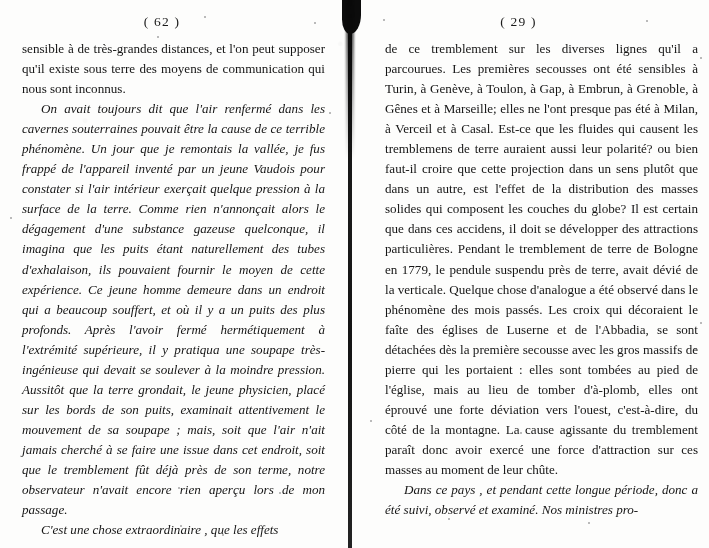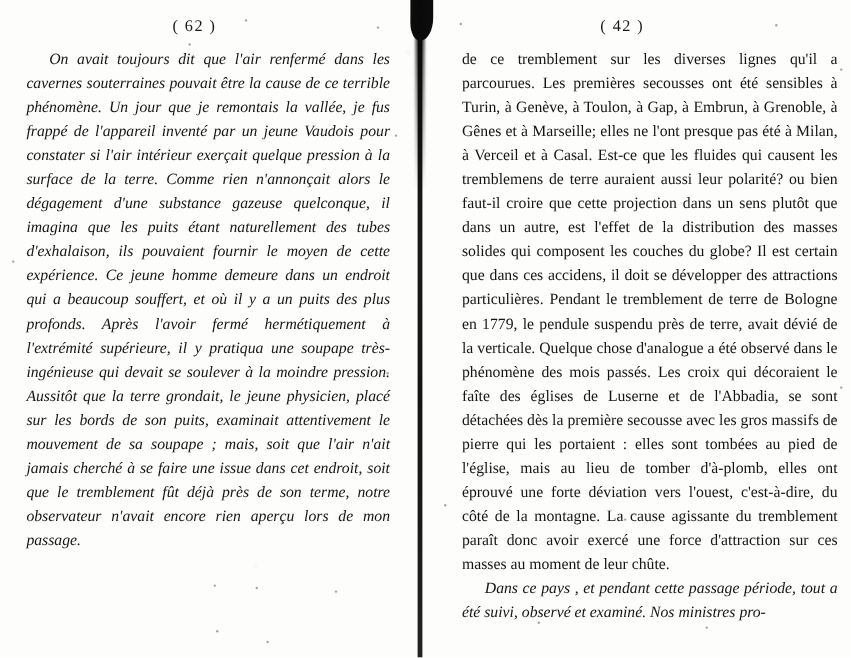--- a/index.html
+++ b/index.html
@@ -138,34 +138,36 @@
 </head>
 <body>
 
 <div class="scan-page">
 
   <div class="paper-grain"></div>
 
   <div class="leaf leaf-verso">
     <div class="folio">( 62 )</div>
     <div class="textblock">
+      <p>sensible à de très-grandes distances, et l'on peut supposer qu'il existe sous terre des moyens de communication qui nous sont inconnus.</p>
       <p class="indent">On avait toujours dit que l'air renfermé dans les cavernes souterraines pouvait être la cause de ce terrible phénomène. Un jour que je remontais la vallée, je fus frappé de l'appareil inventé par un jeune Vaudois pour constater si l'air intérieur exerçait quelque pression à la surface de la terre. Comme rien n'annonçait alors le dégagement d'une substance gazeuse quelconque, il imagina que les puits étant naturellement des tubes d'exhalaison, ils pouvaient fournir le moyen de cette expérience. Ce jeune homme demeure dans un endroit qui a beaucoup souffert, et où il y a un puits des plus profonds. Après l'avoir fermé hermétiquement à l'extrémité supérieure, il y pratiqua une soupape très-ingénieuse qui devait se soulever à la moindre pression. Aussitôt que la terre grondait, le jeune physicien, placé sur les bords de son puits, examinait attentivement le mouvement de sa soupape ; mais, soit que l'air n'ait jamais cherché à se faire une issue dans cet endroit, soit que le tremblement fût déjà près de son terme, notre observateur n'avait encore rien aperçu lors de mon passage.</p>
+      <p class="indent">C'est une chose extraordinaire , que les effets</p>
     </div>
   </div>
 
   <div class="gutter">
     <div class="gutter-blob"></div>
     <div class="gutter-line"></div>
   </div>
 
   <div class="leaf leaf-recto">
-    <div class="folio">( 42 )</div>
+    <div class="folio">( 29 )</div>
     <div class="textblock">
       <p>de ce tremblement sur les diverses lignes qu'il a parcourues. Les premières secousses ont été sensibles à Turin, à Genève, à Toulon, à Gap, à Embrun, à Grenoble, à Gênes et à Marseille; elles ne l'ont presque pas été à Milan, à Verceil et à Casal. Est-ce que les fluides qui causent les tremblemens de terre auraient aussi leur polarité? ou bien faut-il croire que cette projection dans un sens plutôt que dans un autre, est l'effet de la distribution des masses solides qui composent les couches du globe? Il est certain que dans ces accidens, il doit se développer des attractions particulières. Pendant le tremblement de terre de Bologne en 1779, le pendule suspendu près de terre, avait dévié de la verticale. Quelque chose d'analogue a été observé dans le phénomène des mois passés. Les croix qui décoraient le faîte des églises de Luserne et de l'Abbadia, se sont détachées dès la première secousse avec les gros massifs de pierre qui les portaient : elles sont tombées au pied de l'église, mais au lieu de tomber d'à-plomb, elles ont éprouvé une forte déviation vers l'ouest, c'est-à-dire, du côté de la montagne. La cause agissante du tremblement paraît donc avoir exercé une force d'attraction sur ces masses au moment de leur chûte.</p>
-      <p class="indent">Dans ce pays , et pendant cette passage période, tout a été suivi, observé et examiné. Nos ministres pro-</p>
+      <p class="indent">Dans ce pays , et pendant cette longue période, donc a été suivi, observé et examiné. Nos ministres pro-</p>
     </div>
   </div>
 
   <div class="speck" style="left:314px;  top:22px;  width:2px; height:2px;"></div>
   <div class="speck" style="left:204px;  top:16px;  width:2px; height:2px;"></div>
   <div class="speck" style="left:157px;  top:36px;  width:2px; height:2px;"></div>
   <div class="speck" style="left:329px;  top:112px; width:2px; height:2px;"></div>
   <div class="speck" style="left:10px;   top:217px; width:2px; height:2px;"></div>
   <div class="speck" style="left:322px;  top:310px; width:2px; height:2px;"></div>
   <div class="speck" style="left:178px;  top:487px; width:2px; height:2px;"></div>

